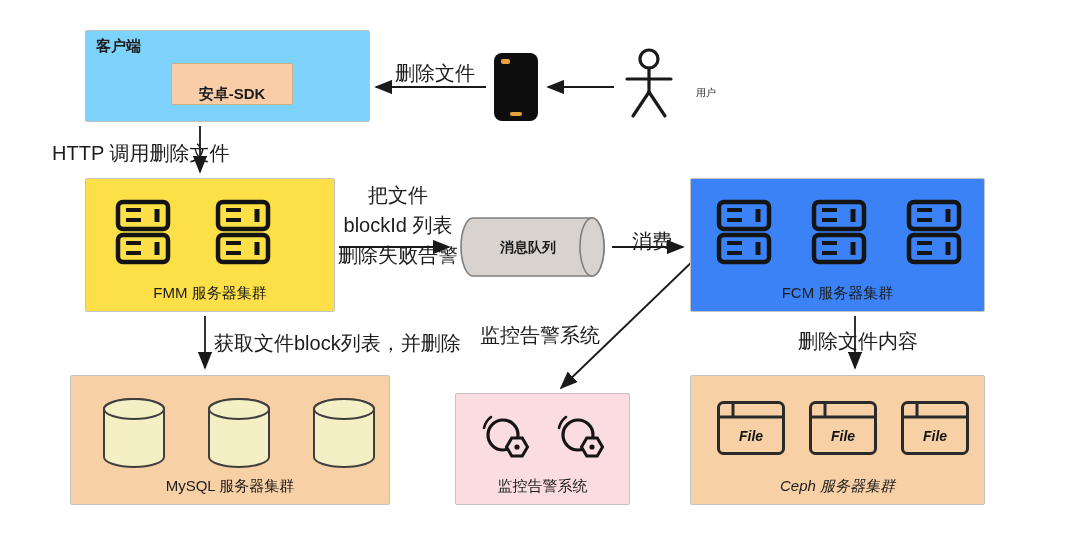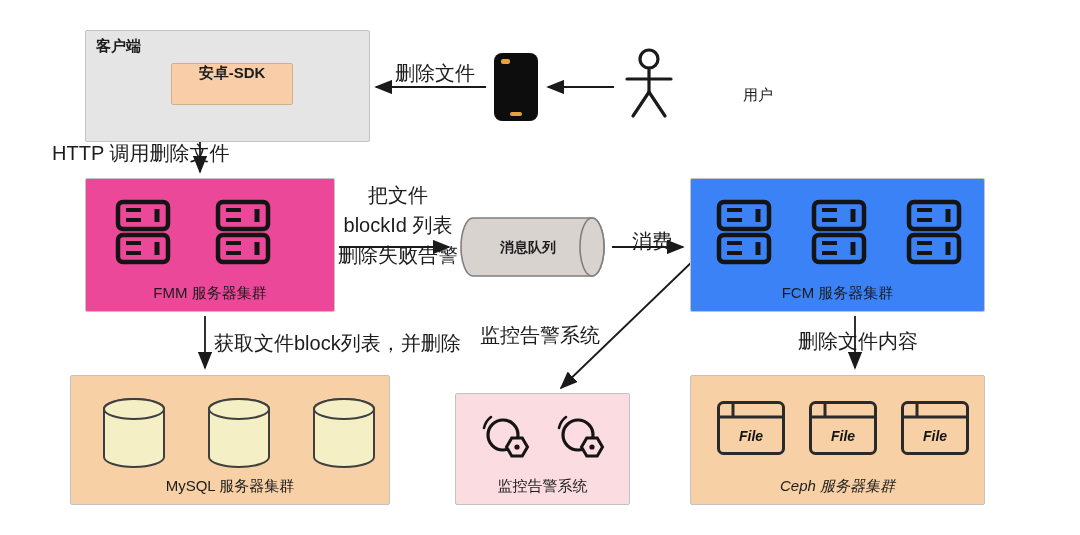--- a/index.html
+++ b/index.html
@@ -8,28 +8,28 @@
     background:#ffffff;
     font-family:"Liberation Sans", sans-serif;
     color:#1c1c1c;
     position:relative;
     overflow:hidden;
   }
   .canvas { position:absolute; inset:0; }
   svg.connectors { position:absolute; left:0; top:0; pointer-events:none; }
 
   .box { position:absolute; border:1px solid #c3c3c3; border-radius:2px; }
-  .client-box   { left:85px;  top:30px;  width:285px; height:112px;  background:#e5e5e5; }
+  .client-box   { left:85px;  top:30px;  width:285px; height:92px;  background:#7dd3fc; }
   .sdk-box      { position:absolute; left:85px; top:32px; width:122px; height:42px;
                   background:#F9CDA8; border:1px solid #cdb08d; border-radius:2px;
-                  display:flex; align-items:flex-start; justify-content:center;
+                  display:flex; align-items:flex-end; justify-content:center;
                   font-weight:bold; font-size:15px; }
   .client-title { position:absolute; left:10px; top:6px; font-weight:bold; font-size:15px; }
 
-  .fmm-box  { left:85px;  top:178px; width:250px; height:134px; background:#ec4899; }
+  .fmm-box  { left:85px;  top:178px; width:250px; height:134px; background:#fde047; }
   .fcm-box  { left:690px; top:178px; width:295px; height:134px; background:#3b82f6; }
   .mysql-box{ left:70px;  top:375px; width:320px; height:130px; background:#F7D0A6;padding-left:37px; }
   .ceph-box { left:690px; top:375px; width:295px; height:130px; background:#F7D0A6;font-style:italic; }
   .monitor-box { left:455px; top:393px; width:175px; height:112px; background:#FBDCE0;padding-left:41px; }
 
   .node-label { position:absolute; left:0; right:0; bottom:8px; text-align:center;
                 font-size:15px; color:#1c1c1c; }
 
   .icon { position:absolute; }
 
@@ -37,21 +37,21 @@
   .edge-label.center { text-align:center; }
   .edge-label.prewrap { white-space:pre-line; line-height:1.5; }
 
   .phone { position:absolute; left:494px; top:53px; width:44px; height:68px;
            background:#0d0d0d; border-radius:8px; }
   .phone .cam { position:absolute; left:7px; top:6px; width:9px; height:5px;
                 background:#E8A33C; border-radius:2px; }
   .phone .homebar { position:absolute; left:50%; transform:translateX(-50%);
                     bottom:5px; width:12px; height:4px; background:#E8A33C; border-radius:2px; }
 
-  .user-label { position:absolute; left:696px; top:86px; font-size:15px;margin-left:47px; }
+  .user-label { position:absolute; left:696px; top:86px; font-size:10px; }
 
   .queue-wrap { position:absolute; left:455px; top:214px; width:155px; height:66px; }
   .queue-label { position:absolute; left:455px; top:239px; width:146px; text-align:center;
                  font-size:14px; color:#1c1c1c;font-weight:bold; }
 </style>
 </head>
 <body>
 
 <div class="canvas">
 

